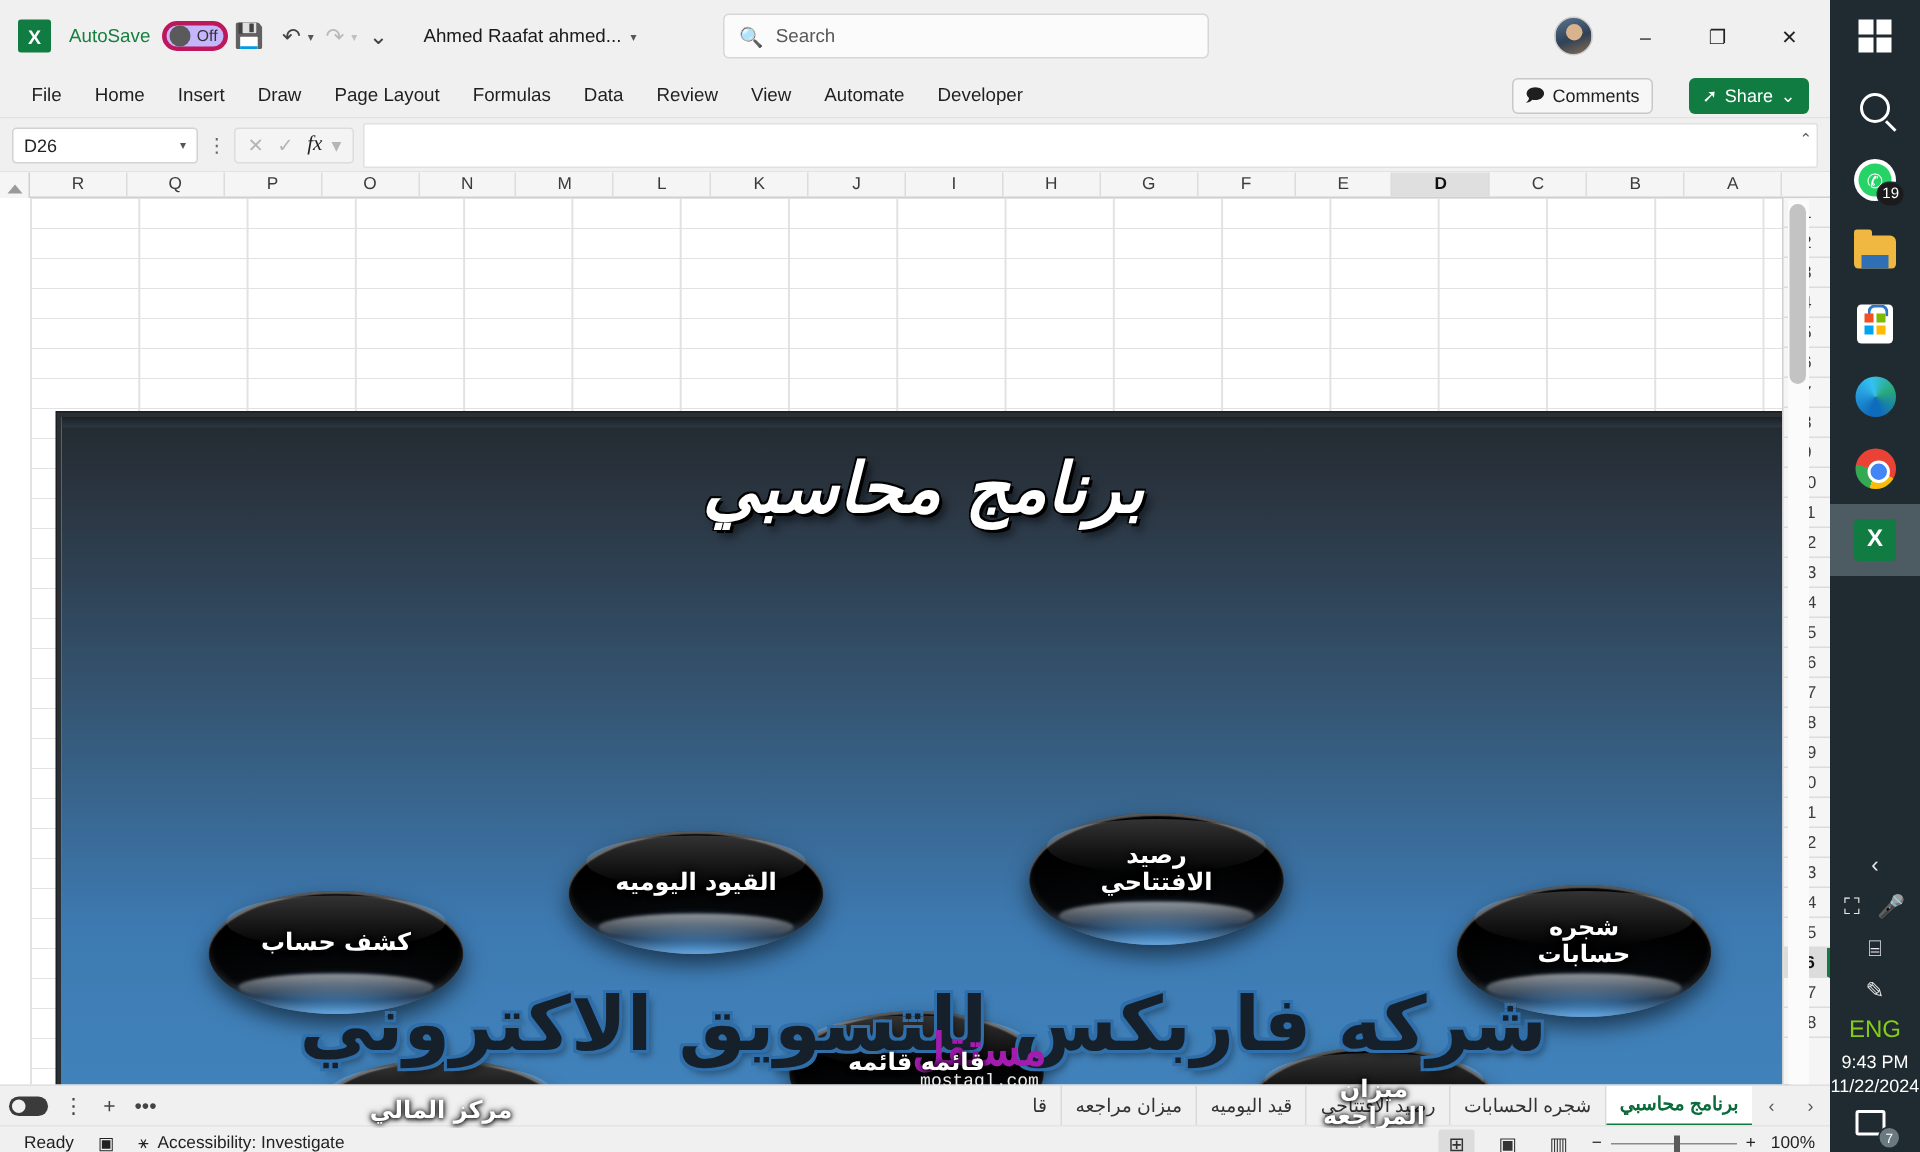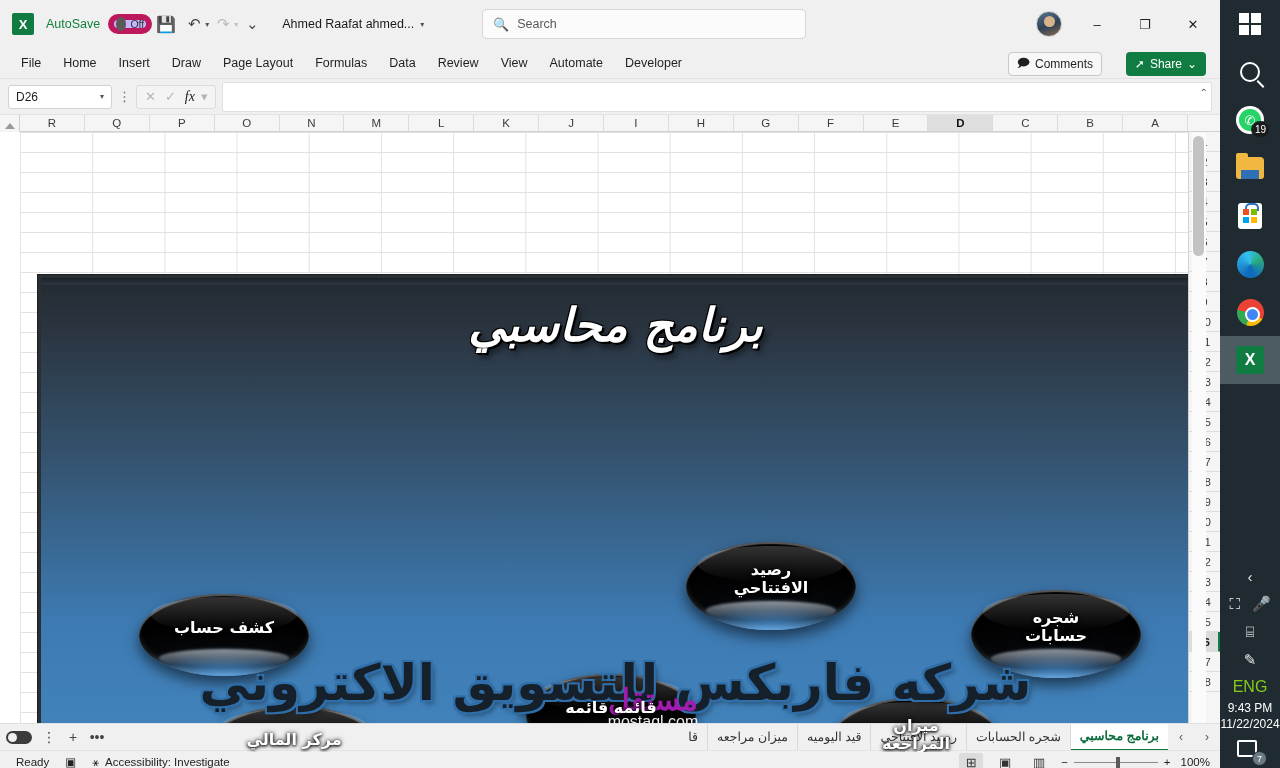--- a/index.html
+++ b/index.html
@@ -12,21 +12,21 @@
   #app { position: relative; width: 1280px; height: 768px; }
 
   
   #excel { position: absolute; left:0; top:0; width: 1220px; height: 768px; background:#f0f0f0; }
 
   
   .titlebar { position:relative; height:48px; background:#f0f0f0; display:flex; align-items:center; }
   .xl-logo { width:22px; height:22px; margin-left:12px; background:#107c41; border-radius:2px;
              color:#fff; font-size:13px; font-weight:bold; display:flex; align-items:center; justify-content:center; }
   .autosave-label { margin-left:12px; font-size:12.5px; color:#15803d; }
-  .toggle { margin-left:8px; width:44px; height:20px; border-radius:10px; border:6px solid #be185d;
+  .toggle { margin-left:8px; width:44px; height:20px; border-radius:10px; border:3px solid #be185d;
             background:#c4b5fd; display:flex; align-items:center; padding:2px; }
   .toggle .knob { width:14px; height:14px; border-radius:50%; background:#5a5a5a; }
   .toggle .offtxt { font-size:10.5px; color:#333; margin-left:4px; }
   .tb-icon { width:28px; height:28px; display:flex; align-items:center; justify-content:center;
              font-size:15px; color:#444; }
   .tb-icon.save { color:#a4469a; font-size:16px; }
   .tb-icon.dim { color:#b9b9b9; }
   .caret { font-size:8px; color:#555; margin-left:-3px; }
   .docname { margin-left:16px; font-size:12.5px; color:#1a1a1a; }
   .searchbox { position:absolute; left:482px; top:9px; width:324px; height:30px; background:#fbfbfb;
@@ -47,21 +47,21 @@
   .rtab { font-size:12.5px; color:#1f1f1f; padding:4px 11px; border-radius:4px; }
   .comments-btn { position:absolute; right:118px; top:4px; height:24px; border:1px solid #c8c8c8;
                   border-radius:4px; background:#f7f7f7; display:flex; align-items:center; padding:0 8px;
                   font-size:12px; color:#1f1f1f; gap:5px; }
   .share-btn { position:absolute; right:14px; top:4px; height:24px; border-radius:4px; background:#107c41;
                color:#fff; display:flex; align-items:center; padding:0 9px; font-size:12px; gap:5px; }
 
   
   .fbar { position:relative; height:36px; background:#f0f0f0; display:flex; align-items:center;
           padding:0 8px; gap:6px; border-bottom:1px solid #e2e2e2; }
-  .namebox { width:104px; height:24px; background:#fff; border:1px solid #d2d2d2; border-radius:3px;
+  .namebox { width:124px; height:24px; background:#fff; border:1px solid #d2d2d2; border-radius:3px;
              display:flex; align-items:center; justify-content:space-between; padding:0 7px; font-size:12px; color:#222; }
   .vdots { width:12px; text-align:center; font-size:13px; color:#666; letter-spacing:0; }
   .fxgroup { display:flex; align-items:center; gap:9px; height:24px; border:1px solid #dcdcdc;
              border-radius:3px; background:#f4f4f4; padding:0 8px; }
   .fxgroup span { font-size:13px; color:#b5b5b5; }
   .fxgroup .fx { color:#222; font-style:italic; font-family:"Liberation Serif", serif; font-size:14px; }
   .finput { flex:1; height:30px; background:#fff; border:1px solid #e0e0e0; border-radius:2px; }
   .fexp { position:absolute; right:12px; top:8px; font-size:10px; color:#555; }
 
   
@@ -147,21 +147,21 @@
   .zline { width:84px; height:1px; background:#8a8a8a; position:relative; }
   .zknob { position:absolute; left:42px; top:-5px; width:4px; height:11px; background:#5a5a5a; }
 
   
   .wm-activate { position:absolute; left:930px; top:688px; width:240px; text-align:center; color:#b8b8b8;
                  pointer-events:none; }
   .wm-activate .l1 { font-size:17px; } .wm-activate .l2 { font-size:12px; margin-top:2px; }
   .wm-mostaql { position:absolute; left:558px; top:682px; width:190px; text-align:center;
                 color:#e6e6e6; pointer-events:none; }
   .wm-mostaql .ar { font-size:30px; font-weight:bold; direction:rtl; color:#a21caf; }
-  .wm-mostaql .en { font-size:16px; color:#ececec; margin-top:-4px; }
+  .wm-mostaql .en { font-size:12px; color:#ececec; margin-top:-4px;font-family:Liberation Mono, monospace; }
 
   
   #taskbar { position:absolute; left:1220px; top:0; width:60px; height:768px;
              background:#1f2b31; display:flex; flex-direction:column; align-items:center; }
   .tbi { width:60px; height:48px; display:flex; align-items:center; justify-content:center; position:relative; }
   .tbi.pinned { background:#4d5c62; }
   .win-logo { width:22px; height:22px; display:grid; grid-template-columns:1fr 1fr; grid-template-rows:1fr 1fr; gap:2px; }
   .win-logo i { background:#ffffff; display:block; }
   .mag-ic { width:20px; height:20px; border:2px solid #fff; border-radius:50%; position:relative; }
   .mag-ic::after { content:""; position:absolute; right:-7px; bottom:-5px; width:9px; height:2px;
@@ -312,20 +312,23 @@
 
       <div class="picture">
         <div class="pic-topline"></div>
 
         <div class="pic-title">برنامج محاسبي</div>
 
         <div class="oval" style="left:98px; top:316px; width:170px; height:82px;">
           <div class="lbl">كشف حساب</div>
         </div>
 
+        <div class="oval" style="left:338px; top:276px; width:170px; height:82px;">
+          <div class="lbl">القيود اليوميه</div>
+        </div>
 
         <div class="oval" style="left:930px; top:312px; width:170px; height:88px;">
           <div class="lbl" style="white-space:pre-line">شجره
 حسابات</div>
         </div>
 
         <div class="oval" style="left:645px; top:264px; width:170px; height:88px;">
           <div class="lbl" style="white-space:pre-line">رصيد
 الافتتاحي</div>
         </div>

